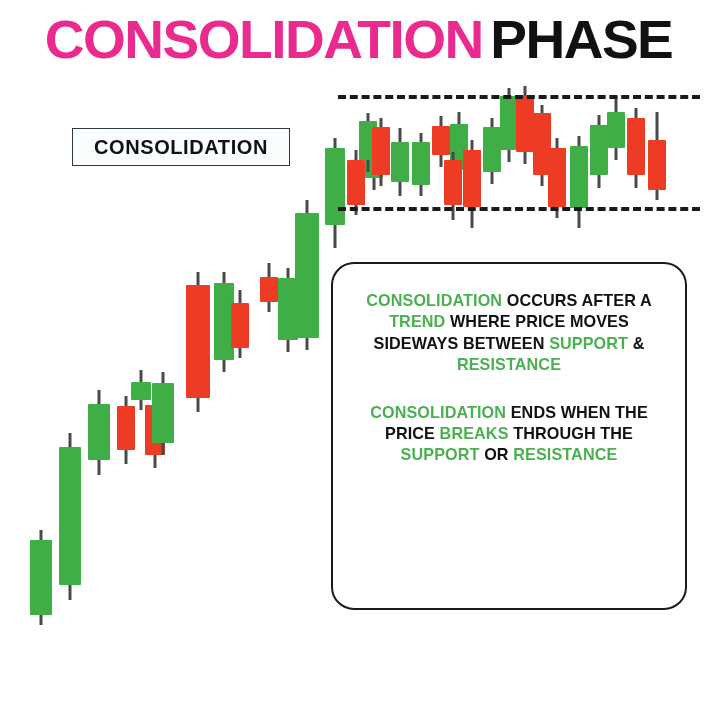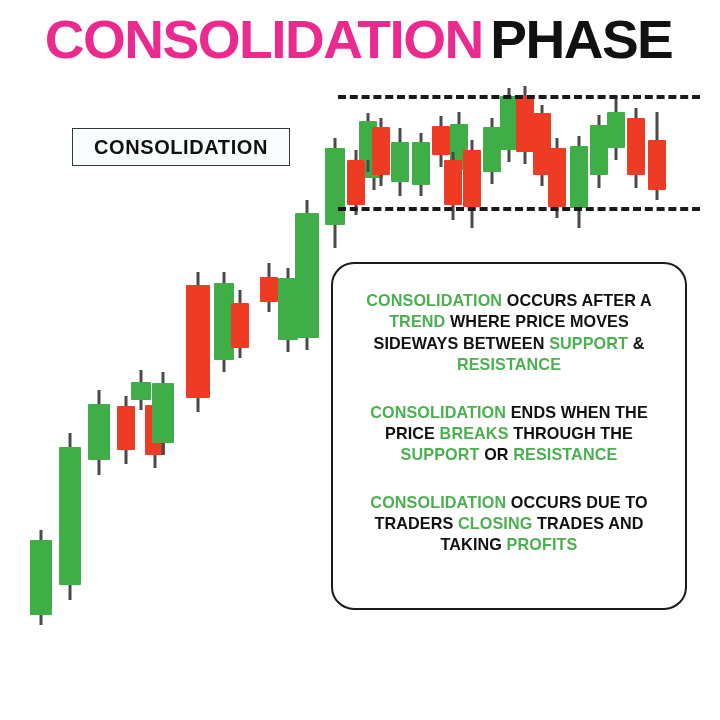--- a/index.html
+++ b/index.html
@@ -275,16 +275,15 @@
       <div class="level-line" style="left: 338px; top: 207px; width: 362px; border-top-color: rgb(26, 26, 26);"></div>
     </div>
 
   <div id="consolidation-label-box">
     <span class="lbl">CONSOLIDATION</span>
   </div>
 
   <div id="info-box">
       <div class="para"><span class="hi" style="color: rgb(76, 176, 80);">CONSOLIDATION</span><span style="color: rgb(17, 17, 17);"> OCCURS AFTER A </span><span class="hi" style="color: rgb(76, 176, 80);">TREND</span><span style="color: rgb(17, 17, 17);"> WHERE PRICE MOVES SIDEWAYS BETWEEN </span><span class="hi" style="color: rgb(76, 176, 80);">SUPPORT</span><span style="color: rgb(17, 17, 17);"> &amp; </span><span class="hi" style="color: rgb(76, 176, 80);">RESISTANCE</span></div>
       <div class="para"><span class="hi" style="color: rgb(76, 176, 80);">CONSOLIDATION</span><span style="color: rgb(17, 17, 17);"> ENDS WHEN THE PRICE </span><span class="hi" style="color: rgb(76, 176, 80);">BREAKS</span><span style="color: rgb(17, 17, 17);"> THROUGH THE </span><span class="hi" style="color: rgb(76, 176, 80);">SUPPORT</span><span style="color: rgb(17, 17, 17);"> OR </span><span class="hi" style="color: rgb(76, 176, 80);">RESISTANCE</span></div>
-      <div class="para"><span class="hi" style="color: rgb(76, 176, 80);">CONSOLIDATION</span><span style="color: rgb(17, 17, 17);"> OCCURS DUE TO TRADERS </span><span class="hi" style="color: rgb(76, 176, 80);">CLOSING</span><span style="color: rgb(17, 17, 17);"> TRADES AND TAKING </span><span class="hi" style="color: rgb(76, 176, 80);">PROFITS</span></div>
     </div>
 
 </div>
 
 </body></html>

